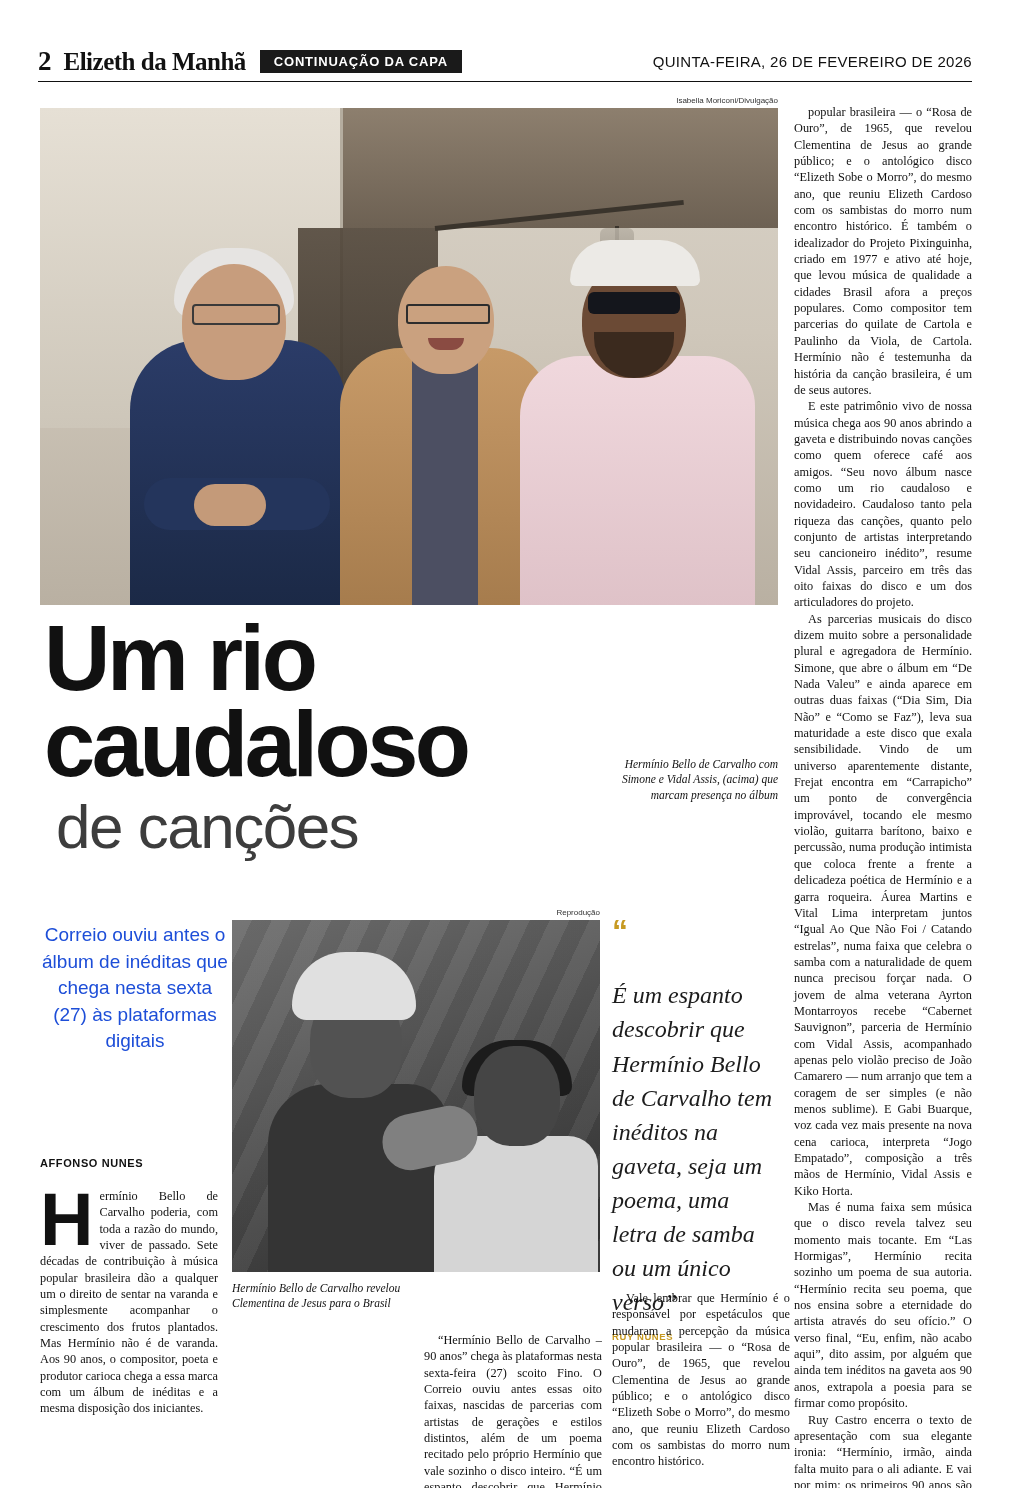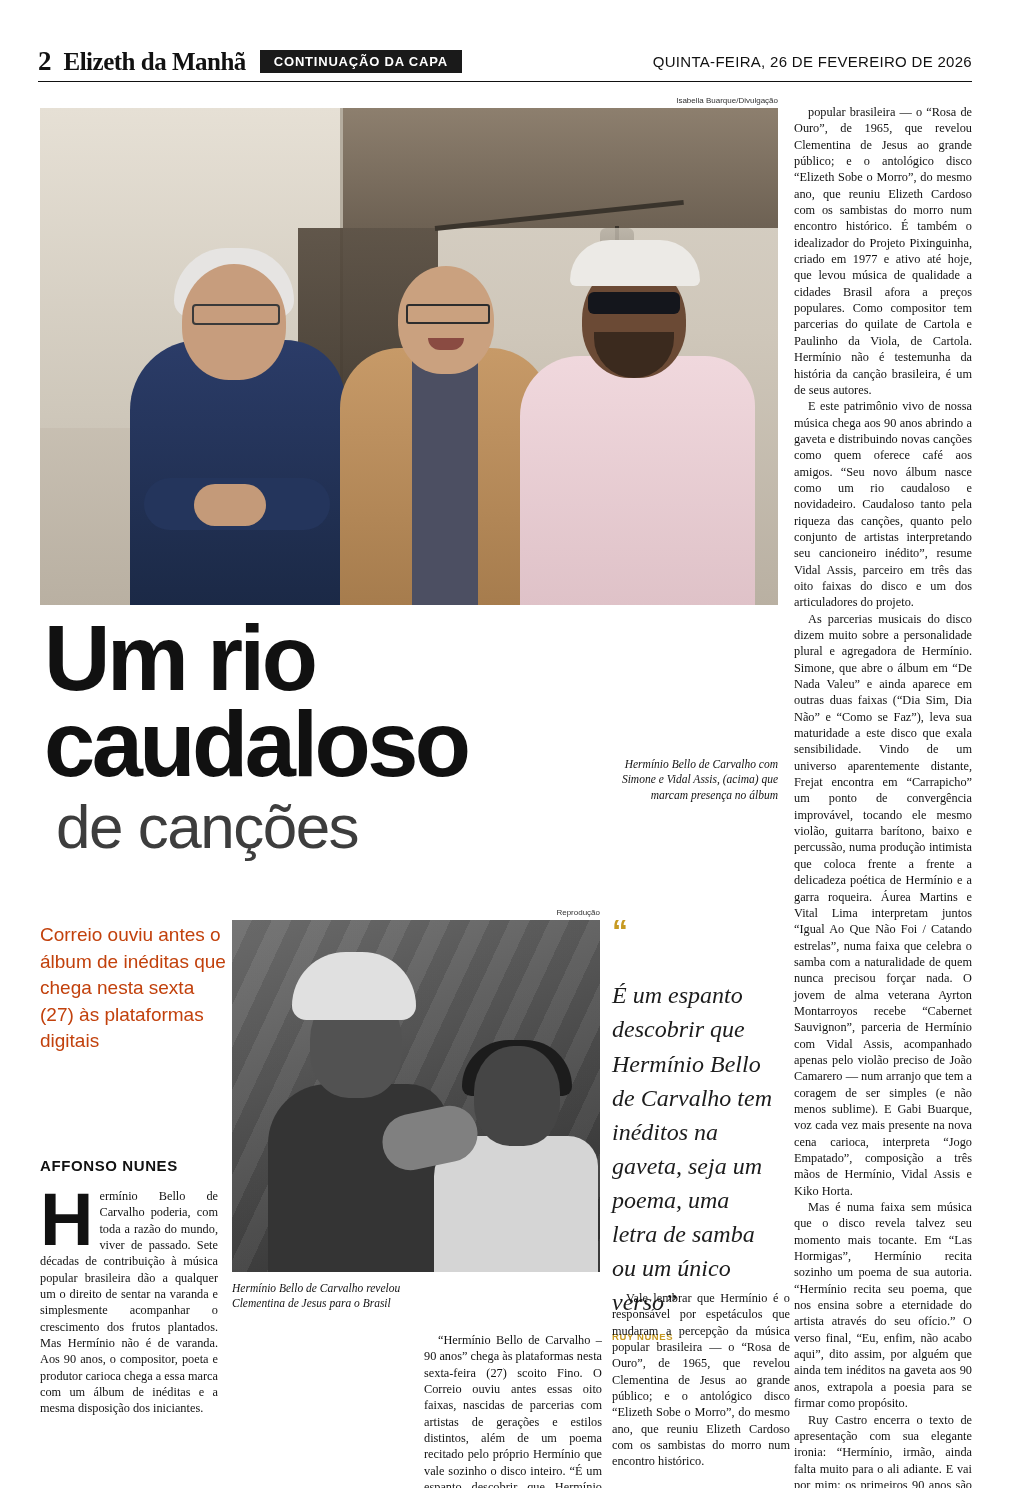--- a/index.html
+++ b/index.html
@@ -293,27 +293,28 @@
 
   
   .standfirst {
     position: absolute;
     left: 40px; top: 922px;
     width: 190px;
     font-family: "Liberation Sans", sans-serif;
     font-weight: 300;
     font-size: 19px;
     line-height: 1.4;
-    color: #c2410c;
+    color: #1d4ed8;
+    text-align: center;
   }
   .byline {
     position: absolute;
     left: 40px; top: 1157px;
     font-family: "Liberation Sans", sans-serif;
-    font-size: 15px;
+    font-size: 11px;
     font-weight: bold;
     letter-spacing: .6px;
     color: #111;
   }
 
   
   .photo2-credit {
     position: absolute;
     left: 232px; top: 908px;
     width: 368px;
@@ -433,21 +434,21 @@
 <div class="page">
 
   <div class="masthead">
     <span class="page-number">2</span>
     <span class="paper-name">Elizeth da Manhã</span>
     <span class="section-tag">CONTINUAÇÃO DA CAPA</span>
     <span class="issue-date">QUINTA-FEIRA, 26 DE FEVEREIRO DE 2026</span>
   </div>
   <div class="rule-top"></div>
 
-  <div class="photo-credit-top">Isabella Buarque/Divulgação</div>
+  <div class="photo-credit-top">Isabella Moriconi/Divulgação</div>
   <div class="main-photo">
     <div class="mp-bg"></div>
     <div class="mp-ceiling"></div>
     <div class="mp-wallpanel"></div>
     <div class="mp-dark-panel"></div>
     <div class="mp-boom"></div>
     <div class="mp-micstand"></div>
     <div class="mp-mic"></div>
     <div class="p1">
       <div class="p1-body"></div>

